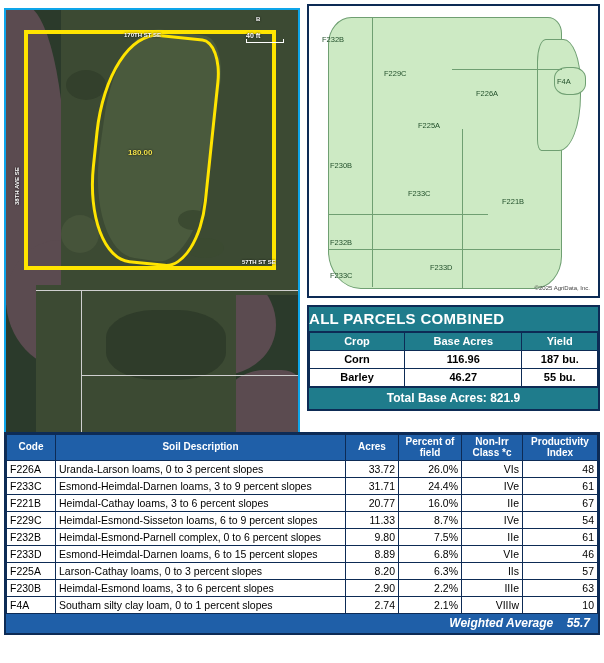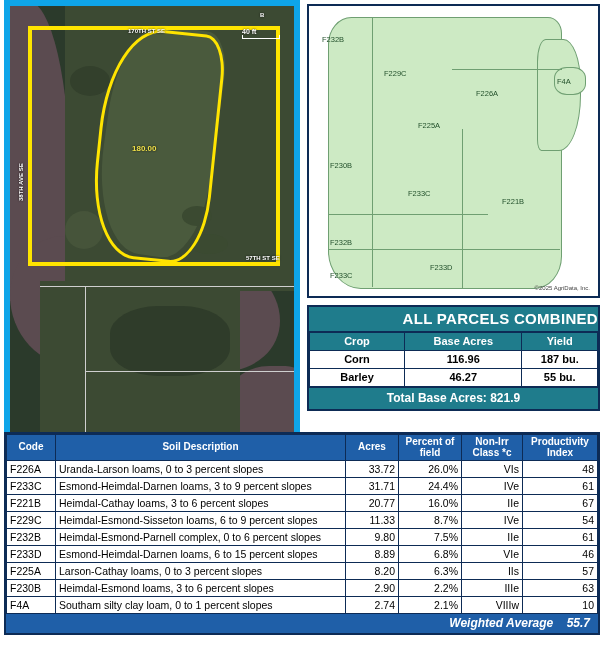--- a/index.html
+++ b/index.html
@@ -12,26 +12,26 @@
     height: 663px;
     position: relative;
     font-family: "Liberation Sans", sans-serif;
     overflow: hidden;
   }
 
   
   .aerial {
     position: absolute;
     left: 4px;
-    top: 0;
+    top: 8px;
     width: 296px;
     height: 444px;
     background: #2b3a2b;
     overflow: hidden;
-    border: 6px solid #0ea5e9;
+    border: 2px solid #0ea5e9;
     box-sizing: border-box;
   }
   .aerial .water {
     position: absolute;
     background: #5b4b50;
   }
   .aerial .land {
     position: absolute;
     background: #3c4a33;
   }
@@ -133,21 +133,21 @@
     left: 307px;
     top: 305px;
     width: 293px;
     border: 2px solid #0d2b55;
     box-sizing: border-box;
     background: #fff;
   }
   .parcels .ptitle {
     background: #1f7c8c;
     color: #ffffff;
-    text-align: right;
+    text-align: left;
     font-size: 15px;
     font-weight: bold;
     padding: 3px 0 4px 0;
     letter-spacing: .3px;
     border-bottom: 1px solid #0d2b55;
   }
   .parcels table {
     border-collapse: collapse;
     width: 100%;
     font-size: 11px;

